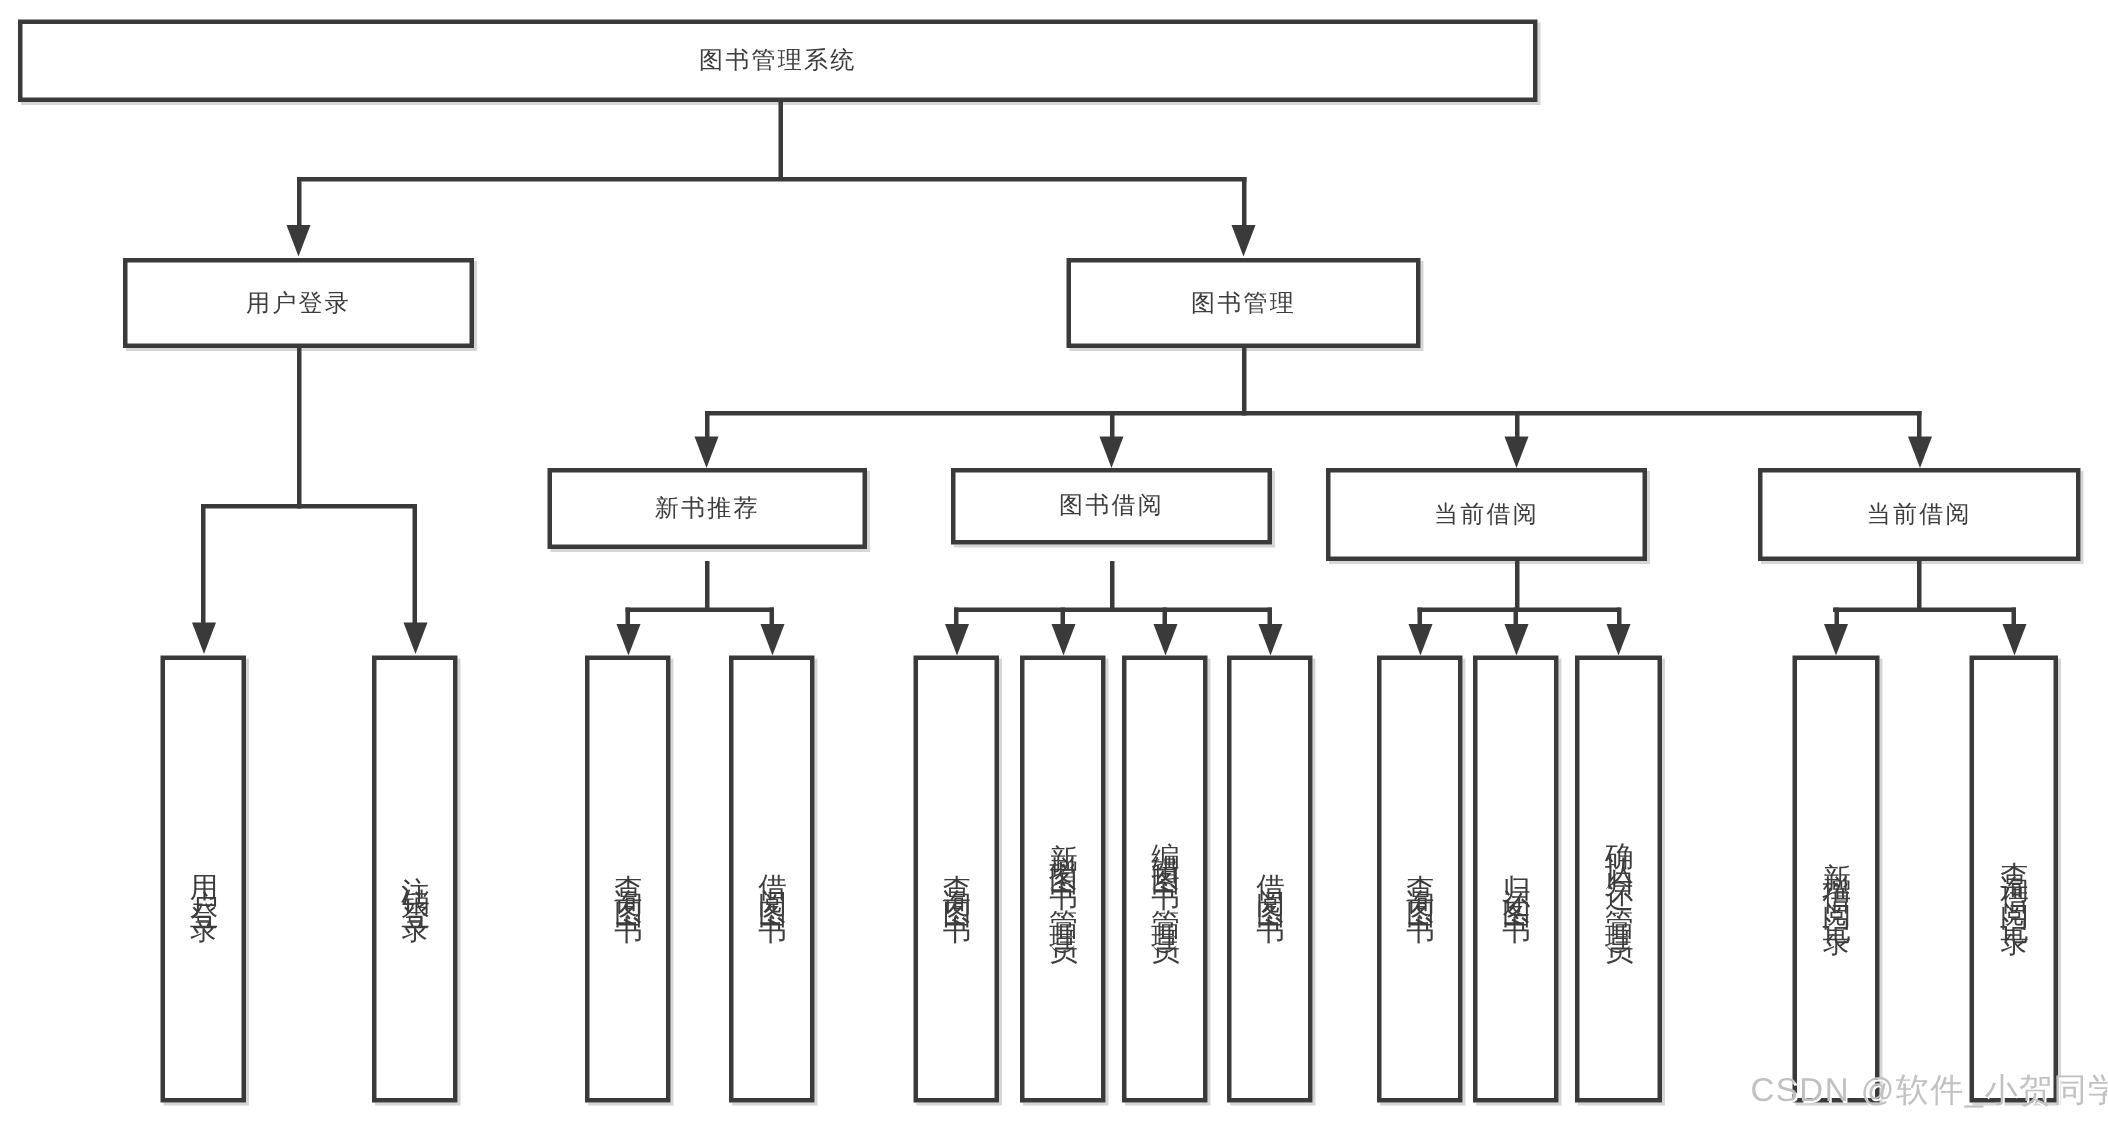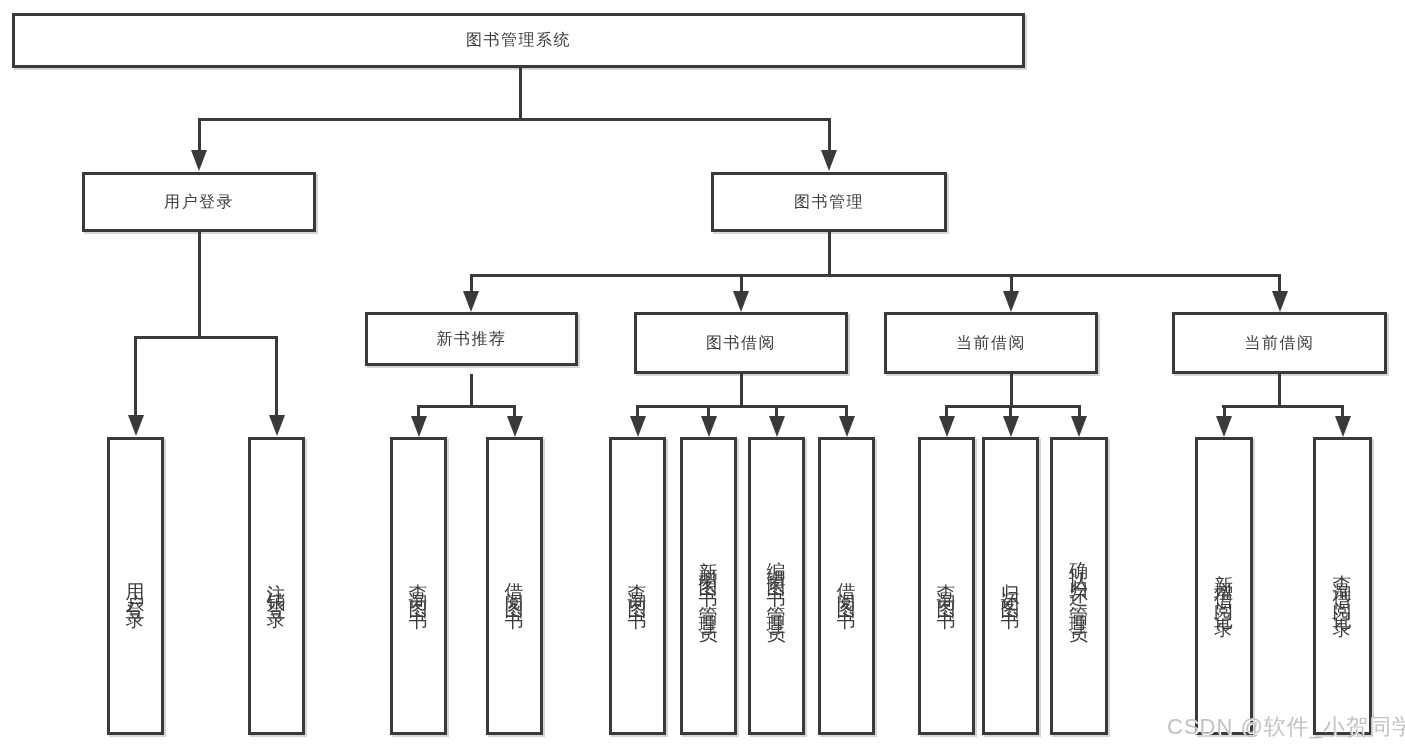--- a/index.html
+++ b/index.html
@@ -65,21 +65,21 @@
   <div class="vline" style="left:739.5px;top:274px;height:20px"></div>
   <div class="arrow" style="left:733px;top:291px"></div>
   <div class="vline" style="left:1009.5px;top:274px;height:20px"></div>
   <div class="arrow" style="left:1003px;top:291px"></div>
   <div class="vline" style="left:1278px;top:274px;height:20px"></div>
   <div class="arrow" style="left:1271.5px;top:291px"></div>
 
   <div class="box h" style="left:365px;top:312px;width:213px;height:54px">
     <span class="lbl">新书推荐</span>
   </div>
-  <div class="box h" style="left:634px;top:312px;width:214px;height:62px">
+  <div class="box h" style="left:634px;top:312px;width:214px;height:51px">
     <span class="lbl">图书借阅</span>
   </div>
   <div class="box h" style="left:884px;top:312px;width:214px;height:62px">
     <span class="lbl">当前借阅</span>
   </div>
   <div class="box h" style="left:1172px;top:312px;width:215px;height:62px">
     <span class="lbl">当前借阅</span>
   </div>
 
   <div class="vline" style="left:469.5px;top:374px;height:34px"></div>

